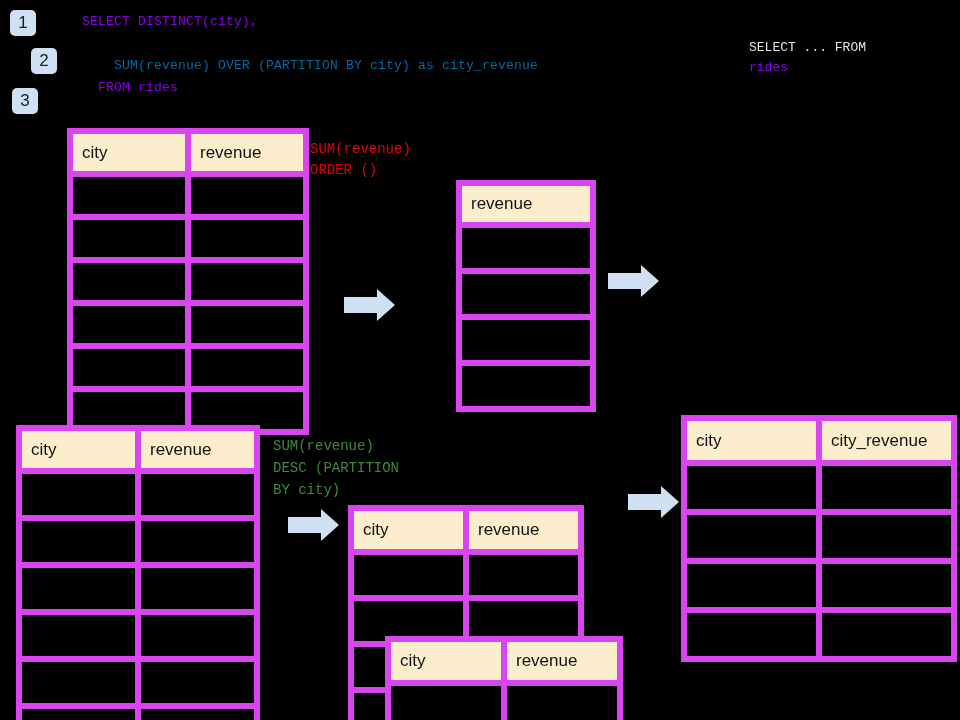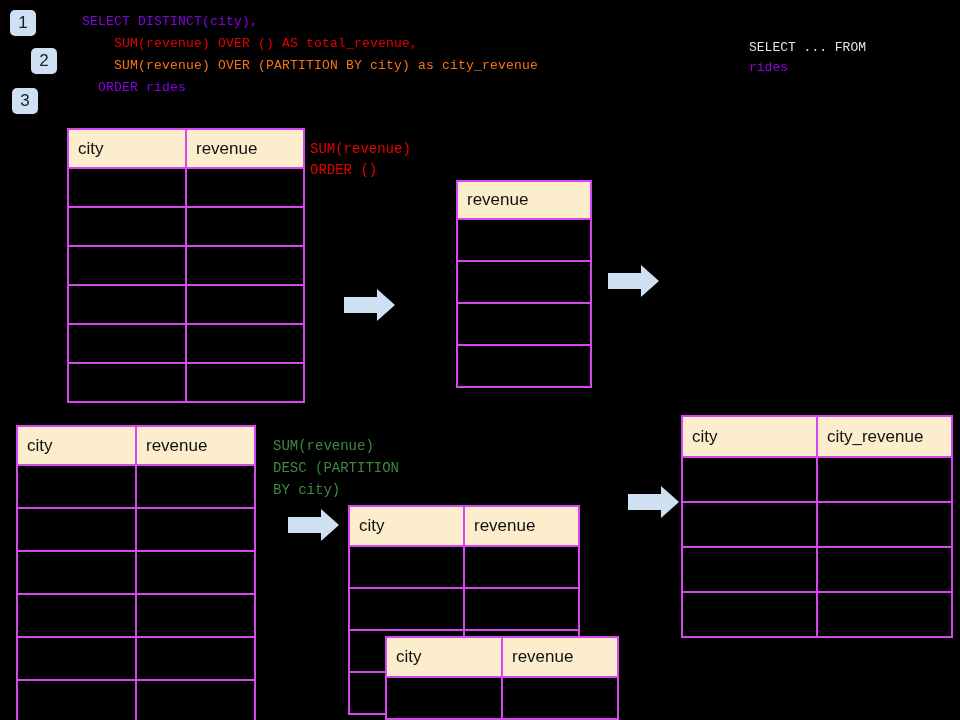--- a/index.html
+++ b/index.html
@@ -39,21 +39,21 @@
   .code {
     position: absolute;
     font-family: "Liberation Mono", "DejaVu Sans Mono", monospace;
     font-size: 13px;
     line-height: 21.5px;
     white-space: pre;
     letter-spacing: 0.2px;
   }
   .c-purple { color: #8a00e6; }
   .c-red    { color: #e60000; }
-  .c-green  { color: #f97316; }
+  .c-green  { color: #0369a1; }
 
   
   .annot {
     position: absolute;
     font-family: "Liberation Mono", "DejaVu Sans Mono", monospace;
     font-size: 14px;
     line-height: 21px;
     white-space: pre;
   }
   .annot.small {
@@ -62,21 +62,21 @@
   }
 
   
   .tbl {
     position: absolute;
     border-collapse: collapse;
     table-layout: fixed;
     background: #000000;
   }
   .tbl th, .tbl td {
-    border: 2px solid #d946ef;
+    border: 6px solid #d946ef;
     padding: 0;
     margin: 0;
     background: #000000;
   }
   .tbl th {
     background: #fceecd;
     color: #111111;
     font-family: "Liberation Sans", sans-serif;
     font-weight: normal;
     font-size: 17px;
@@ -92,23 +92,22 @@
 </head>
 <body>
 
 <div id="canvas">
 
   <div class="badge" style="left:10px; top:10px;">1</div>
   <div class="badge" style="left:31px; top:48px;">2</div>
   <div class="badge" style="left:12px; top:88px;">3</div>
 
   <div class="code c-purple" style="left:82px; top:11px;">SELECT DISTINCT(city),</div>
-  <div class="code c-red" style="left:82px; top:33px;">    SUM(revenue) OVER () AS total_revenue,</div>
   <div class="code c-green" style="left:82px; top:55px;">    SUM(revenue) OVER (PARTITION BY city) as city_revenue</div>
-  <div class="code c-purple" style="left:82px; top:77px;">  ORDER rides</div>
+  <div class="code c-purple" style="left:82px; top:77px;">  FROM rides</div>
 
   <div class="annot small" style="left:749px; top:38px; color:#e5e5e5;">SELECT ... FROM</div>
   <div class="annot small" style="left:749px; top:58px; color:#8a00e6;text-align:center;">rides</div>
 
   <div class="annot" style="left:310px; top:139px; color:#e60000;">SUM(revenue)</div>
   <div class="annot" style="left:310px; top:160px; color:#e60000;">ORDER ()</div>
 
   <div class="annot" style="left:273px; top:436px; color:#3f8a3f;">SUM(revenue)</div>
   <div class="annot" style="left:273px; top:458px; color:#3f8a3f;">DESC (PARTITION</div>
   <div class="annot" style="left:273px; top:480px; color:#3f8a3f;">BY city)</div>

